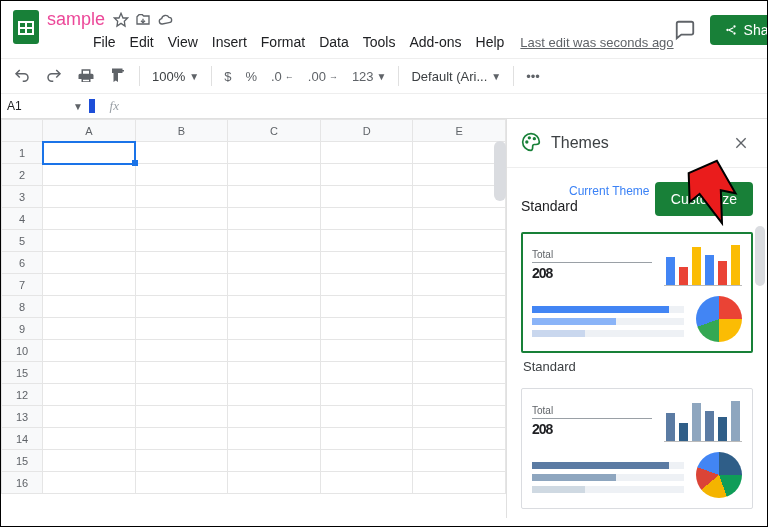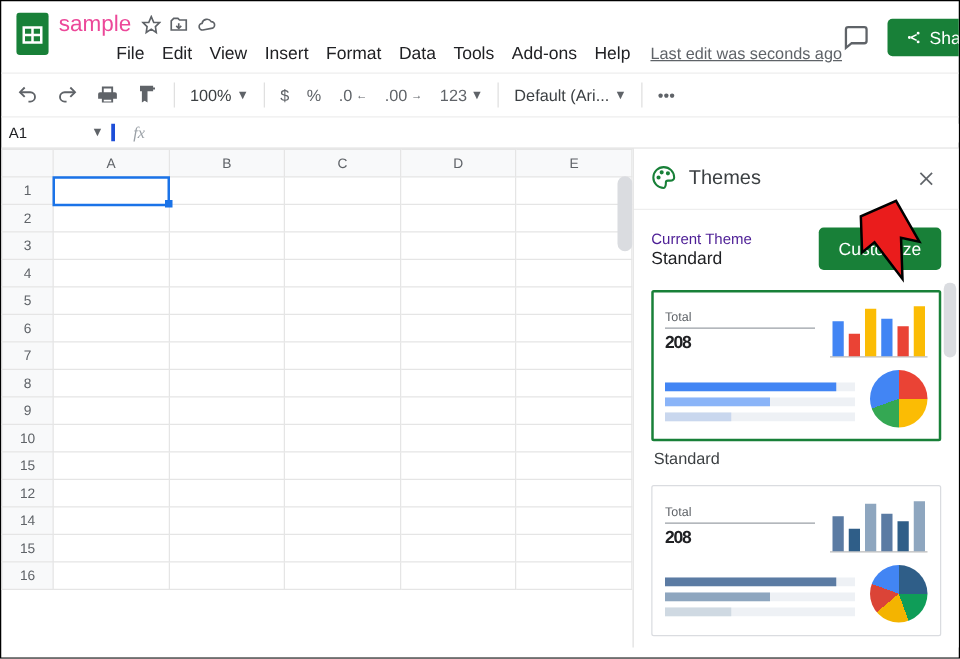--- a/index.html
+++ b/index.html
@@ -89,21 +89,21 @@
 
   
   .namebox-row {
     display: flex;
     align-items: center;
     border-bottom: 1px solid #e0e0e0;
     height: 24px;
   }
   .name-box {
     width: 76px;
-    border-right: 3px solid #1d4ed8;
+    border-right: 6px solid #1d4ed8;
     padding: 0 6px;
     display: flex; align-items: center; justify-content: space-between;
     font-size: 12px;
   }
   .fx-label { width: 24px; text-align: right; color: #9aa0a6; font-style: italic; font-family: Georgia, serif; }
   .formula-input { flex: 1; border: none; outline: none; font-size: 13px; padding: 0 4px; }
 
   
   .main {
     display: flex;
@@ -171,21 +171,21 @@
   }
   .panel-title { font-size: 16px; color: #3c4043; }
   .panel-close { margin-left: auto; width: 24px; height: 24px; display:flex; align-items:center; justify-content:center; cursor:pointer; color:#5f6368; }
 
   .panel-subhead {
     display: flex;
     align-items: center;
     justify-content: space-between;
     padding: 14px 14px 10px 14px;
   }
-  .cur-theme-block .lbl { font-size: 12px; color: #4c1d95; }
+  .cur-theme-block .lbl { font-size: 12px; color: #3b82f6; margin-left: 48px; }
   .cur-theme-block .val { font-size: 14px; color: #202124; }
   .customize-btn {
     background: #188038;
     color: #fff;
     border-radius: 4px;
     padding: 9px 16px;
     font-size: 14px;
     cursor: pointer;
   }
 
@@ -470,20 +470,28 @@
             </tr>
             <tr>
               <th class="rowhdr">12</th>
               <td></td>
               <td></td>
               <td></td>
               <td></td>
               <td></td>
             </tr>
             <tr>
+              <th class="rowhdr">13</th>
+              <td></td>
+              <td></td>
+              <td></td>
+              <td></td>
+              <td></td>
+            </tr>
+            <tr>
               <th class="rowhdr">14</th>
               <td></td>
               <td></td>
               <td></td>
               <td></td>
               <td></td>
             </tr>
             <tr>
               <th class="rowhdr">15</th>
               <td></td>

